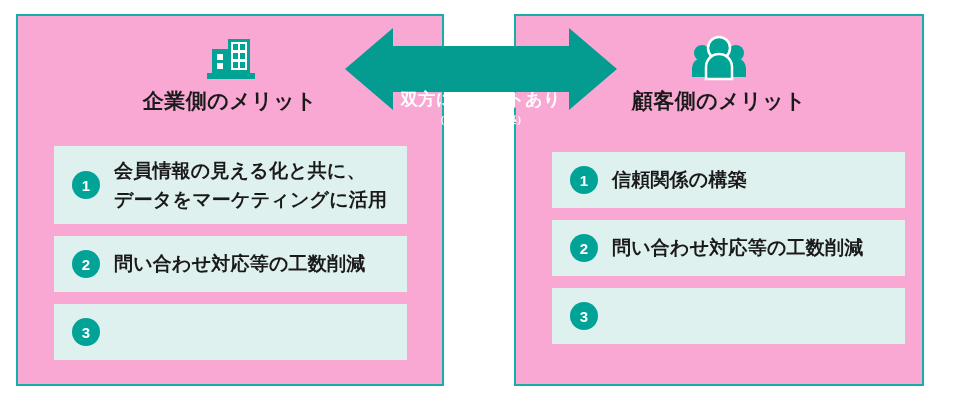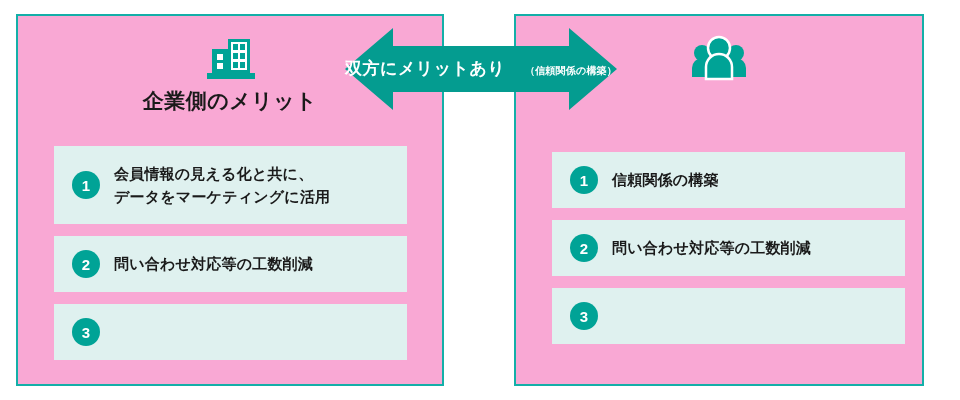--- a/index.html
+++ b/index.html
@@ -85,47 +85,47 @@
     color: #ffffff;
     font-size: 15px;
     font-weight: bold;
     display: flex;
     align-items: center;
     justify-content: center;
     line-height: 1;
   }
   .benefit-text {
     margin-left: 14px;
-    font-size: 15px;
+    font-size: 19px;
     font-weight: bold;
     color: #1a1a1a;
     line-height: 1.55;
     letter-spacing: 0.2px;
   }
   .benefit-text .l2 { display: block; }
 
   
   #center-arrow {
     position: absolute;
     left: 345px;
     top: 28px;
     width: 272px;
     height: 82px;
   }
   #center-arrow svg { display: block; }
   .arrow-labels {
     position: absolute;
     left: 0;
-    top: 0;
+    top: 16px;
     width: 272px;
     height: 82px;
     display: flex;
-    flex-direction: row;
-    align-items: center;
-    justify-content: space-between;
+    flex-direction: column;
+    align-items: center;
+    justify-content: flex-end;
     pointer-events: none;
   }
   .arrow-main {
     color: #ffffff;
     font-size: 17px;
     font-weight: bold;
     letter-spacing: 0.5px;
     line-height: 1.2;
   }
   .arrow-sub {
@@ -196,20 +196,21 @@
           <circle cx="14" cy="18" r="8" fill="#00A396"></circle>
           <path d="M4 42 v-9 a10 10 0 0 1 20 0 v9 z" fill="#00A396"></path>
           <circle cx="48" cy="18" r="8" fill="#00A396"></circle>
           <path d="M38 42 v-9 a10 10 0 0 1 20 0 v9 z" fill="#00A396"></path>
           <circle cx="31" cy="13" r="11" fill="#00A396"></circle>
           <path d="M18 44 v-12 a13 13 0 0 1 26 0 v12 z" fill="#00A396"></path>
           <circle cx="31" cy="13" r="11" fill="#00A396" stroke="#ffffff" stroke-width="2.5"></circle>
           <path d="M18 44 v-12 a13 13 0 0 1 26 0 v12 z" fill="#00A396" stroke="#ffffff" stroke-width="2.5"></path>
         </svg>
       </div>
+      <div class="panel-title">顧客側のメリット</div>
     </div>
 
     <div class="benefit-list">
 
       <div class="benefit-item">
         <div class="badge">1</div>
         <div class="benefit-text">
           <span class="l1">信頼関係の構築</span>
         </div>
       </div>

